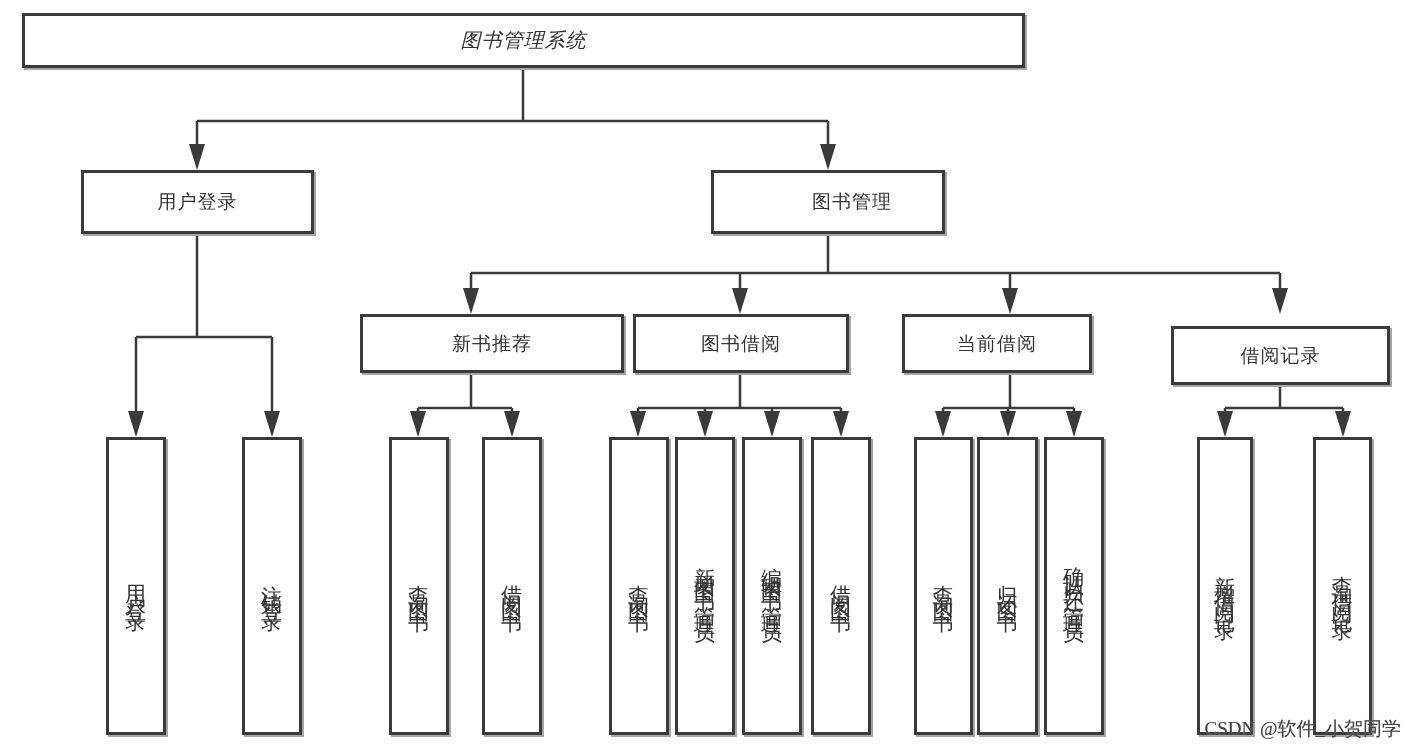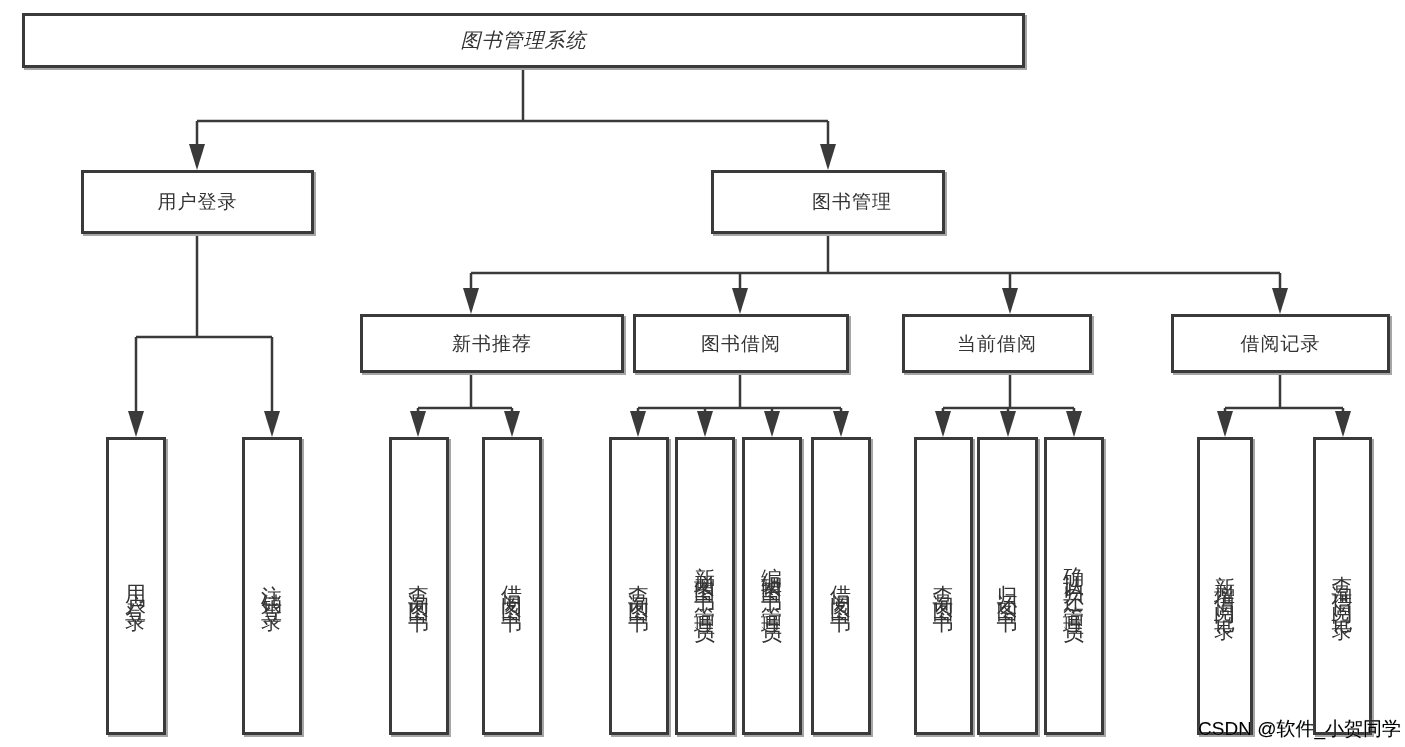--- a/index.html
+++ b/index.html
@@ -53,24 +53,25 @@
     color: #333333;
   }
   .v-box.long span {
     letter-spacing: 8px;
   }
   #watermark {
     position: absolute;
     right: 4px;
     top: 716px;
     font-size: 19px;
-    color: #000000;
+    color: #404040;
     text-shadow: 0 0 1px #b9bcc0;
     white-space: nowrap;
     z-index: 5;
+    font-family: Liberation Serif, serif;
   }
 </style>
 </head>
 <body>
 
 <div id="canvas">
 
   <svg id="connectors" viewBox="0 0 1405 747" xmlns="http://www.w3.org/2000/svg">
     <path fill="none" stroke="#3a3a3a" stroke-width="2.5" d="
       M523 68 V121 M197 121 H828 M197 121 V146 M828 121 V146
@@ -118,21 +119,21 @@
 
   <div class="box h-box" style="left:360px; top:314px; width:264px; height:59px;">
     <span>新书推荐</span>
   </div>
   <div class="box h-box" style="left:633px; top:314px; width:216px; height:59px;">
     <span>图书借阅</span>
   </div>
   <div class="box h-box" style="left:902px; top:314px; width:190px; height:59px;">
     <span>当前借阅</span>
   </div>
-  <div class="box h-box" style="left:1171px; top:314px; width:219px; height:59px;">
+  <div class="box h-box" style="left:1171px; top:326px; width:219px; height:59px;">
     <span>借阅记录</span>
   </div>
 
   <div class="box v-box" style="left:106px; top:437px; width:60px; height:298px;">
     <span>用户登录</span>
   </div>
   <div class="box v-box" style="left:242px; top:437px; width:60px; height:298px;">
     <span>注销登录</span>
   </div>
 

